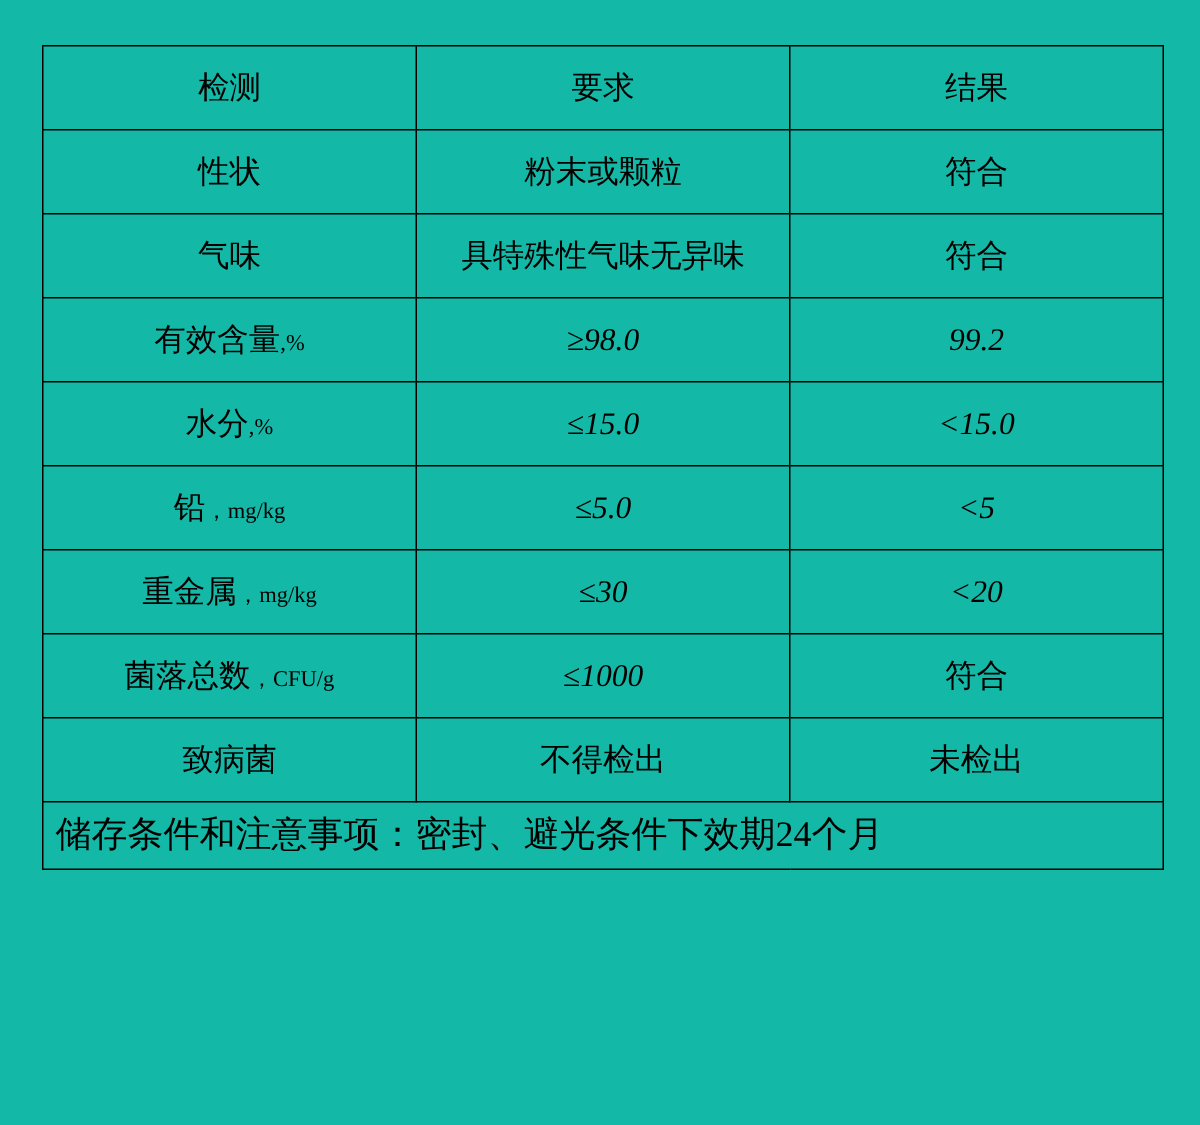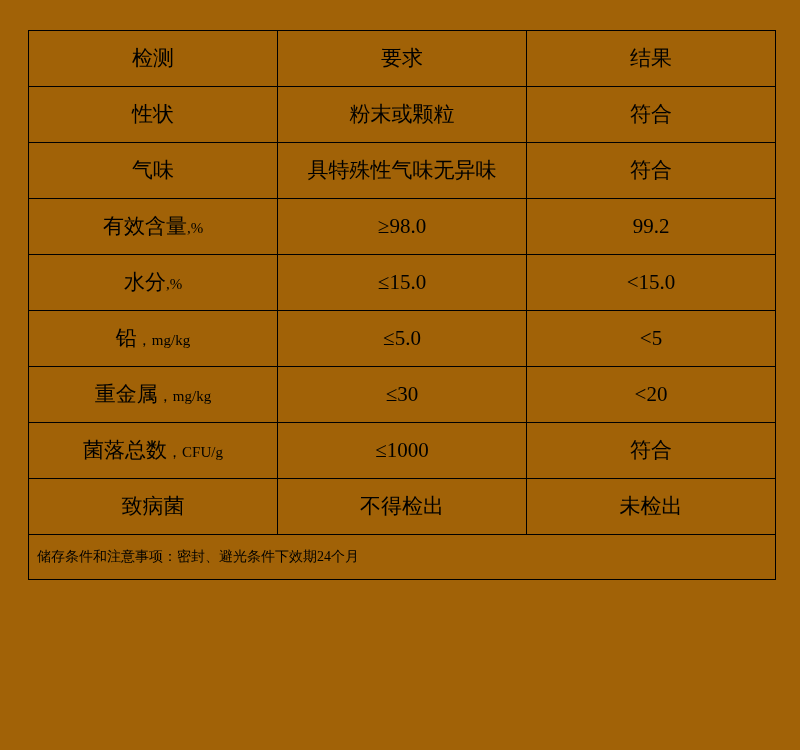--- a/index.html
+++ b/index.html
@@ -11,21 +11,21 @@
     width: 800px;
     height: 750px;
     font-family: "Liberation Serif", "DejaVu Serif", serif;
     color: #000000;
     overflow: hidden;
   }
   .page {
     position: relative;
     width: 800px;
     height: 750px;
-    background: #a16207;
+    background: #14b8a6;
   }
   .spec-table {
     position: absolute;
     left: 28px;
     top: 30px;
     width: 744px;
     border-collapse: collapse;
     table-layout: fixed;
   }
   .spec-table td {
@@ -44,25 +44,26 @@
 
   .cell-inner {
     display: block;
     padding: 0 6px;
   }
   .unit {
     font-size: 15px;
   }
   .num {
     font-family: "Liberation Serif", "DejaVu Serif", serif;
+    font-style: italic;
   }
   .footnote-row td {
     height: 44px;
     text-align: left;
-    font-size: 14px;
+    font-size: 24px;
     border: 1.6px solid #000000;
   }
   .footnote {
     display: block;
     padding-left: 8px;
     text-align: left;
   }
 </style>
 </head>
 <body>

